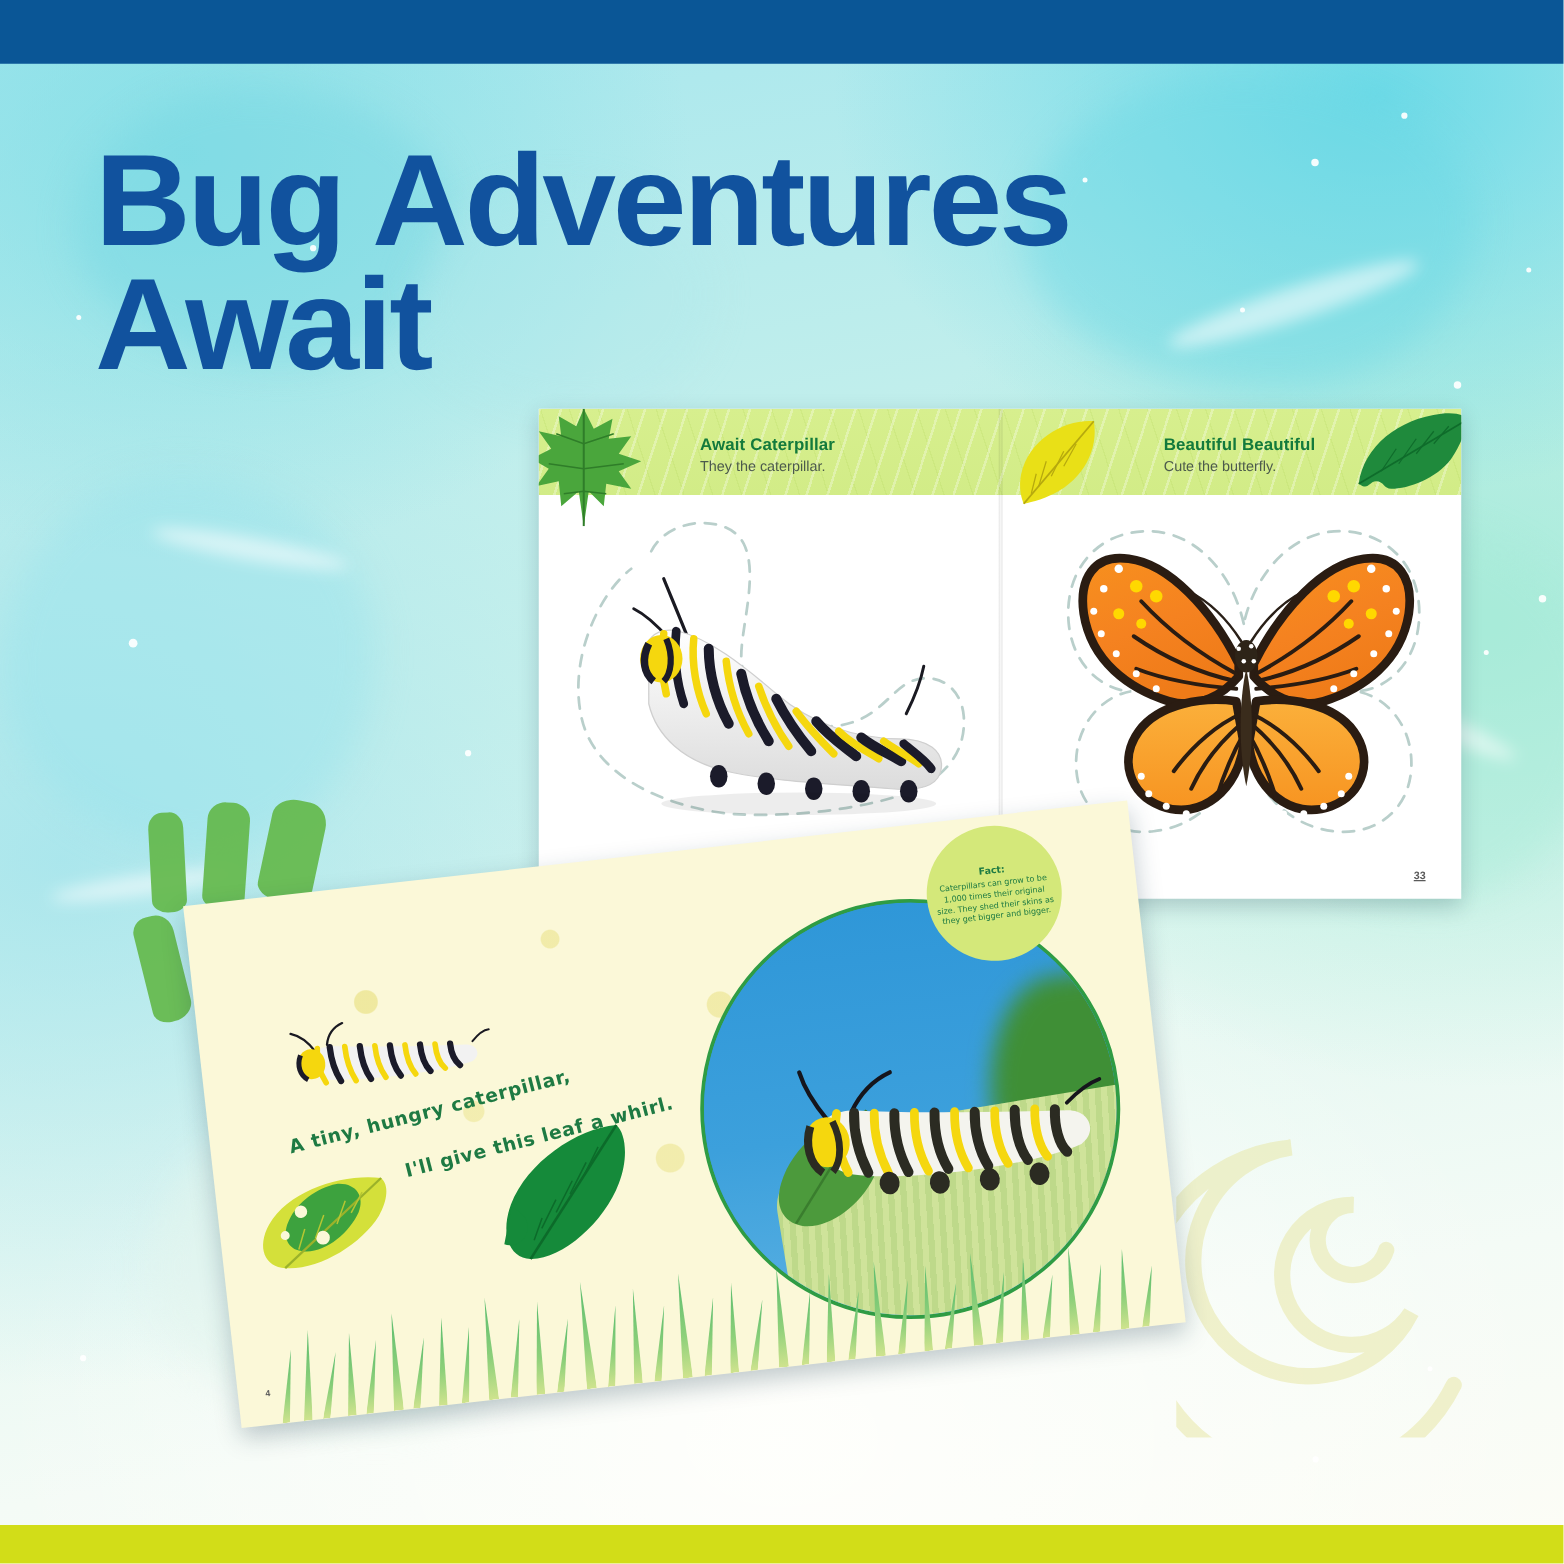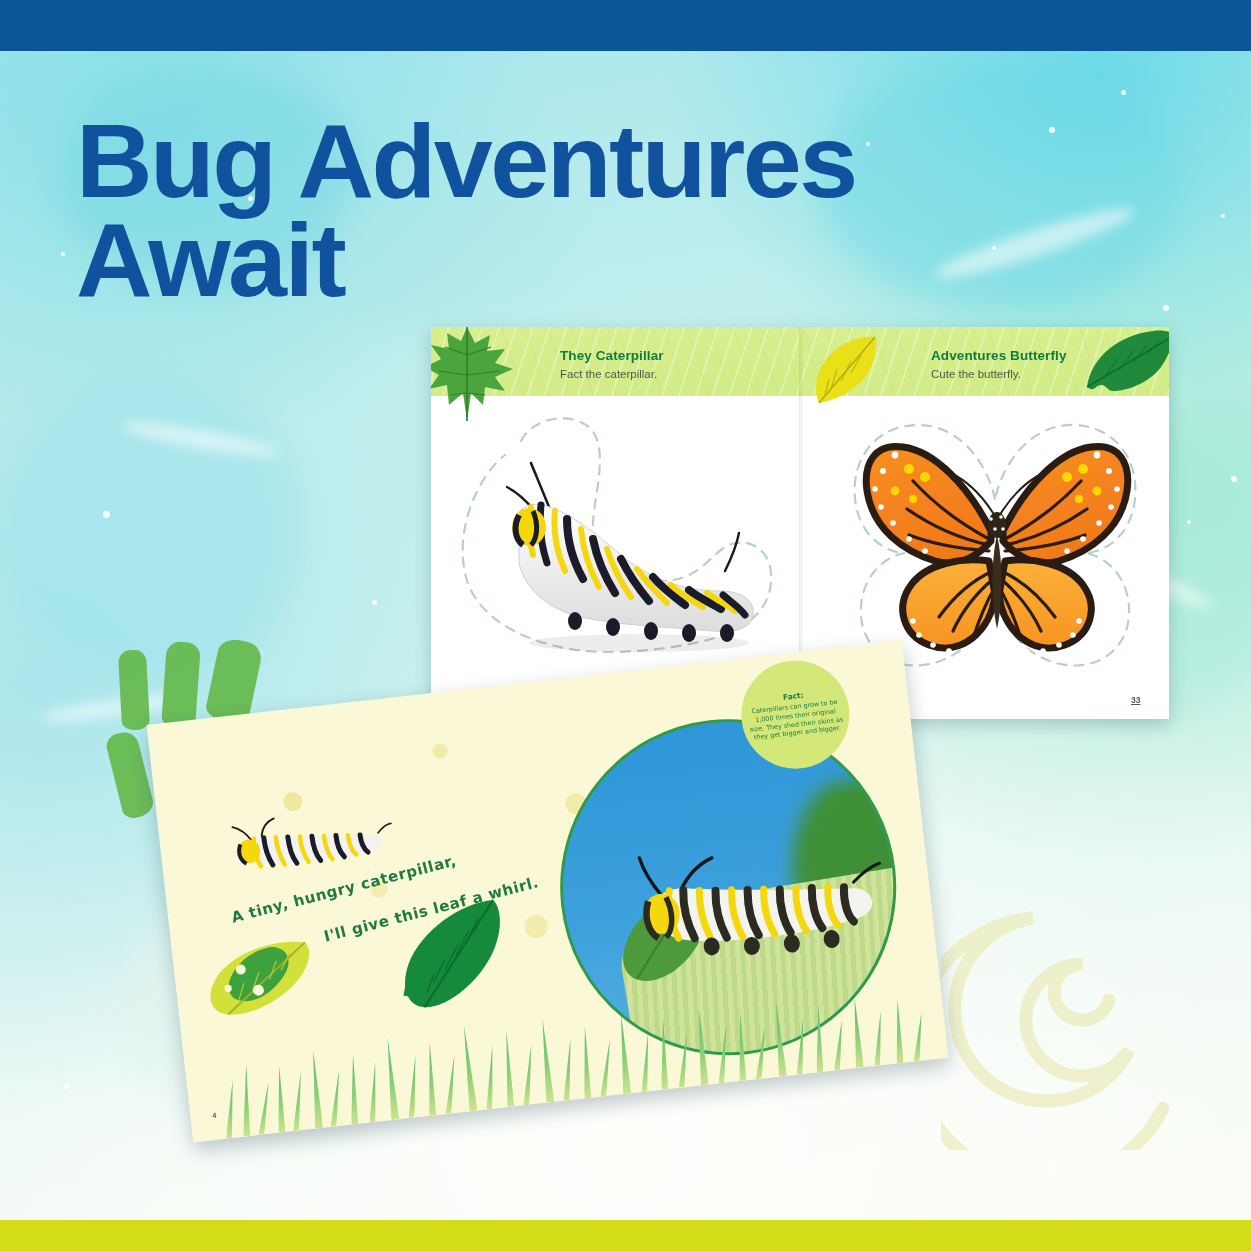--- a/index.html
+++ b/index.html
@@ -246,26 +246,26 @@
       <path d="M22 56 L28 36 M32 48 L42 28 M42 40 L52 22 M16 62 L20 46" stroke="#b6a90e" stroke-width="1" fill="none"></path>
     </svg>
 
     <svg class="leaf-deco" style="left:652px;top:2px;width:92px;height:70px;" viewBox="0 0 92 70">
       <path d="M4 58 C8 28 36 6 70 2 C86 0 92 6 92 6 C92 6 88 24 78 38 C66 54 44 62 30 62 C24 62 24 56 18 56 C12 56 12 64 4 58 Z" fill="#1f8a3c"></path>
       <path d="M4 58 L92 6" stroke="#0f6c2b" stroke-width="1.5" fill="none"></path>
       <path d="M22 48 L34 30 M36 42 L50 22 M50 34 L64 16 M64 26 L76 12" stroke="#0f6c2b" stroke-width="1" fill="none"></path>
     </svg>
 
     <div class="page-head" style="left:129px;top:21px;">
-      <div class="title">They Caterpillar</div>
-      <div class="sub">Fact the caterpillar.</div>
+      <div class="title">Await Caterpillar</div>
+      <div class="sub">They the caterpillar.</div>
     </div>
 
     <div class="page-head" style="left:500px;top:21px;">
-      <div class="title">Adventures Butterfly</div>
+      <div class="title">Beautiful Beautiful</div>
       <div class="sub">Cute the butterfly.</div>
     </div>
 
     <div class="gutter" style="left:368px;"></div>
 
     <svg style="position:absolute;left:12px;top:78px;width:352px;height:290px;" viewBox="0 0 352 290">
       <path d="M78 36 C92 8 140 6 152 30 C164 54 150 96 150 120 C150 150 180 178 222 176 C258 174 268 148 286 140 C306 132 326 144 328 168 C330 196 314 216 286 228 C250 243 170 252 126 244 C72 234 30 208 22 168 C12 122 36 70 62 50" fill="none" stroke="#b9cfcb" stroke-width="2.2" stroke-dasharray="9 8" stroke-linecap="round"></path>
     </svg>
 
     <svg style="position:absolute;left:58px;top:108px;width:290px;height:230px;" viewBox="0 0 290 230">

